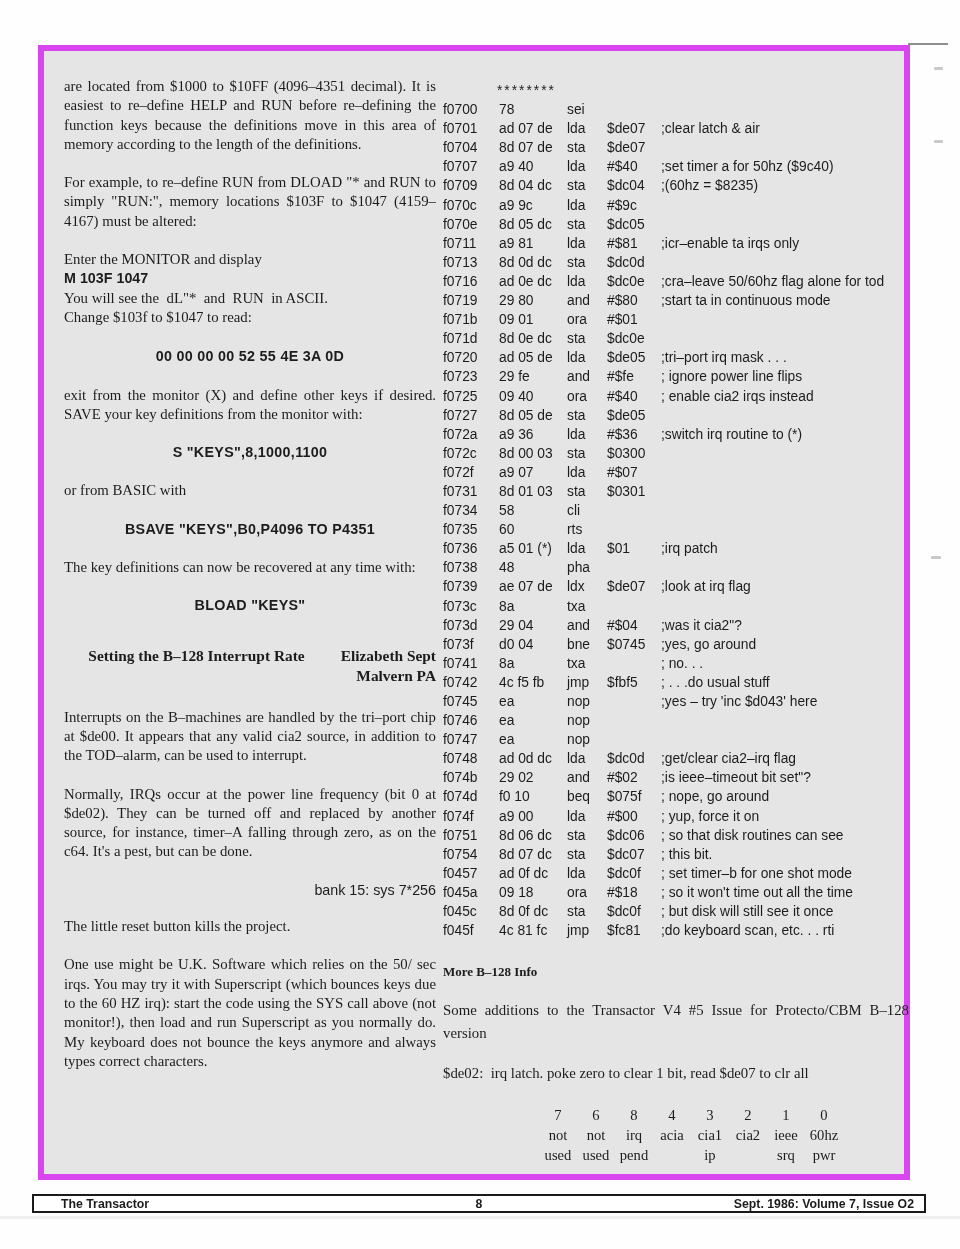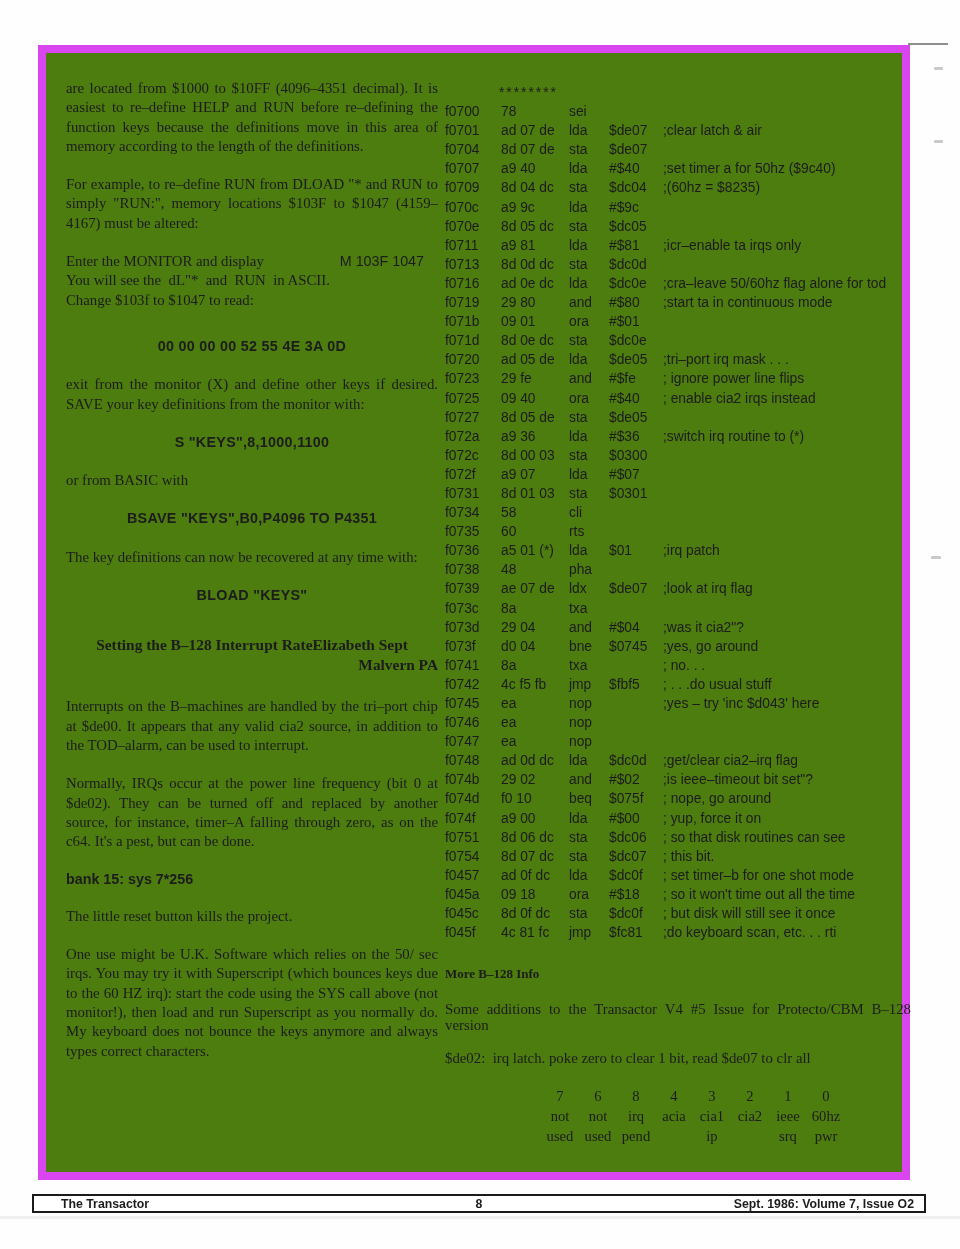--- a/index.html
+++ b/index.html
@@ -4,21 +4,21 @@
 <style>
   html,body{margin:0;padding:0;}
   .scan{
     position:relative;width:960px;height:1249px;
     background:#fefefe;overflow:hidden;
     color:#1c1c1c;
   }
   
   .page-box{
     position:absolute;left:38px;top:45px;width:872px;height:1135px;
-    border:8px solid #d946ef;background:#4d7c0f;box-sizing:border-box;
+    border:6px solid #d946ef;background:#e5e5e5;box-sizing:border-box;
   }
   .topline-ext{
     position:absolute;left:908px;top:43px;width:40px;height:2px;background:#8f8f8f;
   }
   
   .col-left{
     position:absolute;left:20px;top:26px;width:372px;
     font-family:"Liberation Serif", serif;font-size:14.8px;line-height:19.3px;
     text-align:justify;
   }
@@ -26,41 +26,41 @@
     position:absolute;left:399px;top:30px;width:466px;
     font-family:"Liberation Sans", sans-serif;font-size:13.8px;line-height:19.1px;
   }
   .para{margin:0 0 19px 0;}
   .cmd{
     font-family:"Liberation Sans", sans-serif;font-weight:bold;font-size:14.3px;
     text-align:center;margin:0 0 19px 0;letter-spacing:.3px;
   }
   .plaincmd{
     font-family:"Liberation Sans", sans-serif;font-size:14.3px;
-    text-align:left;margin:0 0 17px 0;font-weight:bold;
-  }
-  .monline{display:flex;justify-content:space-between;padding-right:14px;}
-  .monline .bcmd{font-family:"Liberation Sans", sans-serif;font-weight:normal;font-size:14.3px;}
+    text-align:right;margin:0 0 17px 0;
+  }
+  .monline{display:flex;justify-content:space-between;padding-right:14px;flex-direction:column;}
+  .monline .bcmd{font-family:"Liberation Sans", sans-serif;font-weight:bold;font-size:14.3px;}
   .prewrap{white-space:pre-wrap;}
   .sec-head{
     font-weight:bold;font-size:15.4px;line-height:20px;margin:30px 0 22px 0;
   }
-  .sec-head .l1{display:flex;justify-content:center;}
+  .sec-head .l1{display:flex;justify-content:flex-end;gap:36px;}
   .sec-head .l2{text-align:right;}
   
   .stars{margin-left:54px;letter-spacing:2px;margin-bottom:0;}
   .code-row{display:grid;grid-template-columns:56px 68px 40px 54px 1fr;height:19.1px;}
   .code-row span{white-space:pre;overflow:visible;}
   
   .mi-head{
     font-family:"Liberation Serif", serif;font-weight:bold;font-size:13px;
     margin:22px 0 18px 0;
   }
   .mi-para{
-    font-family:"Liberation Serif", serif;font-size:14.8px;line-height:16px;
+    font-family:"Liberation Serif", serif;font-size:14.8px;line-height:23px;
     text-align:justify;margin:0 0 17px 0;
   }
   .bit-table{
     display:grid;grid-template-columns:repeat(8,38px);
     margin:20px 0 0 96px;
     font-family:"Liberation Serif", serif;font-size:14.6px;line-height:20px;
     text-align:center;
   }
   
   .footer{
@@ -96,21 +96,21 @@
 
       <div class="para" style="margin-bottom:14px;">
         <div class="monline">
           <span>Enter the MONITOR and display</span>
           <span class="bcmd">M 103F 1047</span>
         </div>
         <div class="prewrap">You will see the  dL"*  and  RUN  in ASCII.</div>
         <div>Change $103f to $1047 to read:</div>
       </div>
 
-      <p class="cmd" style="margin-top:27px;">00 00 00 00 52 55 4E 3A 0D</p>
+      <p class="cmd" style="margin-top:20px;">00 00 00 00 52 55 4E 3A 0D</p>
 
       <p class="para">exit from the monitor (X) and define other keys if desired. SAVE your key definitions from the monitor with:</p>
       <p class="cmd">S "KEYS",8,1000,1100</p>
       <p class="para">or from BASIC with</p>
       <p class="cmd">BSAVE "KEYS",B0,P4096 TO P4351</p>
       <p class="para">The key definitions can now be recovered at any time with:</p>
       <p class="cmd">BLOAD "KEYS"</p>
 
       <div class="sec-head">
         <div class="l1">

